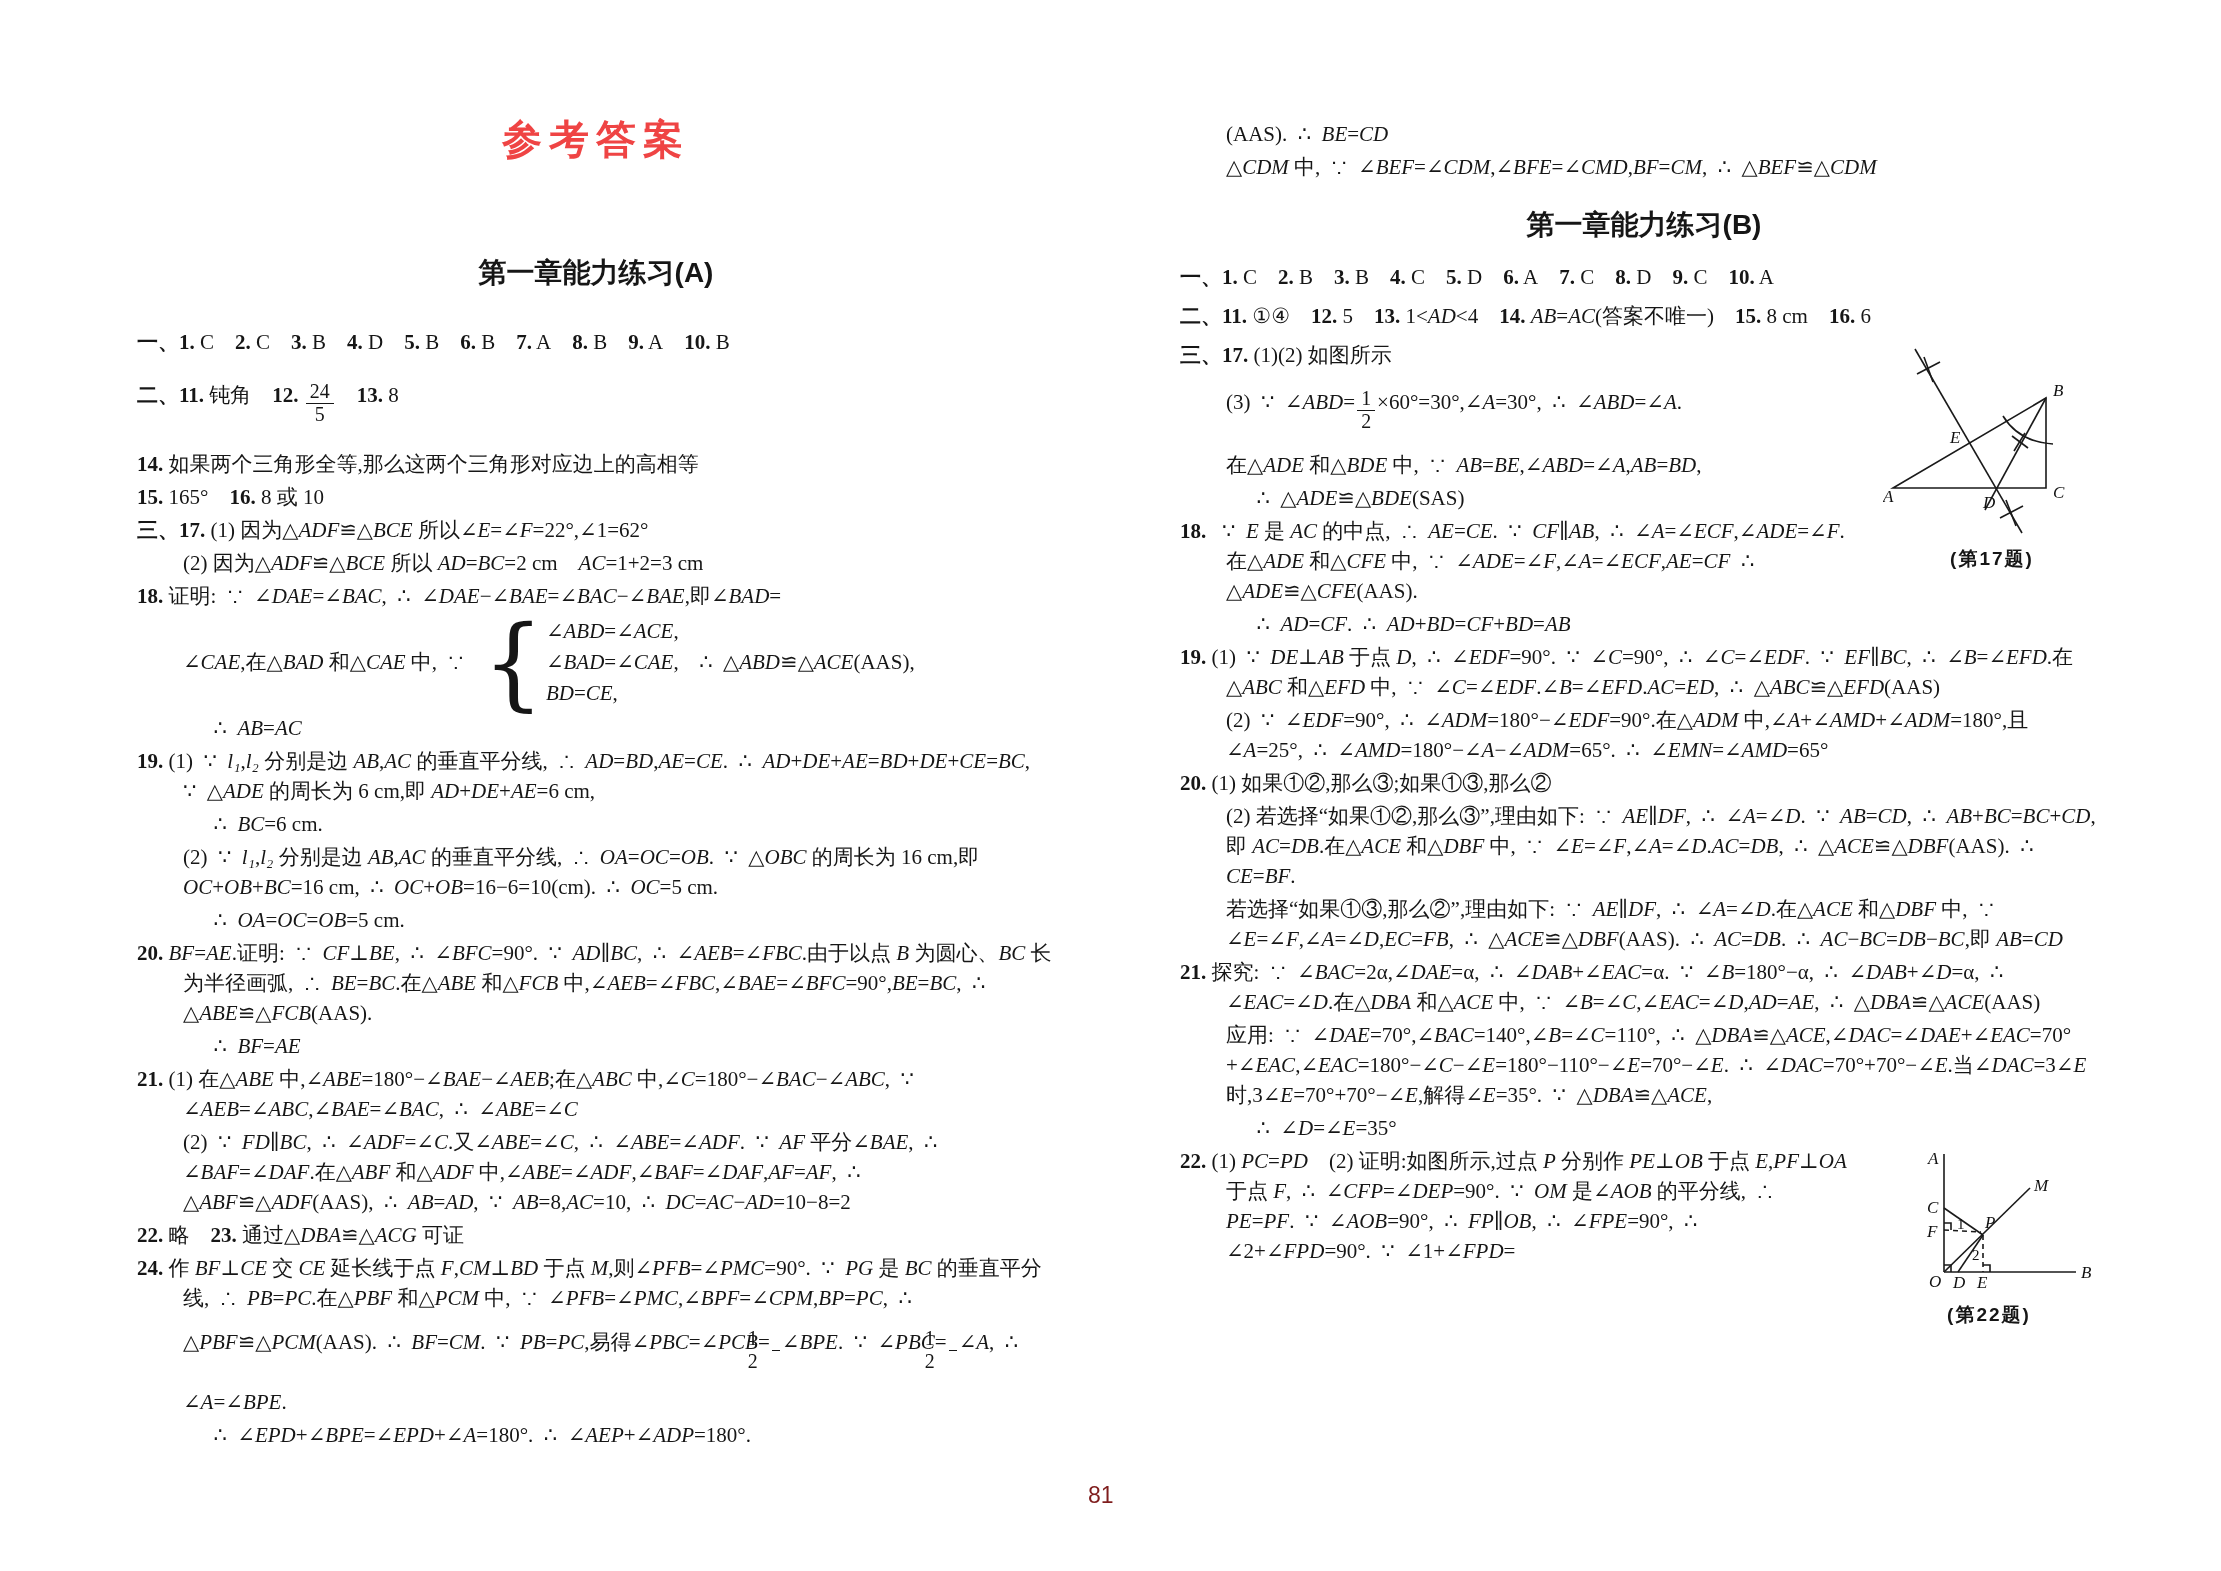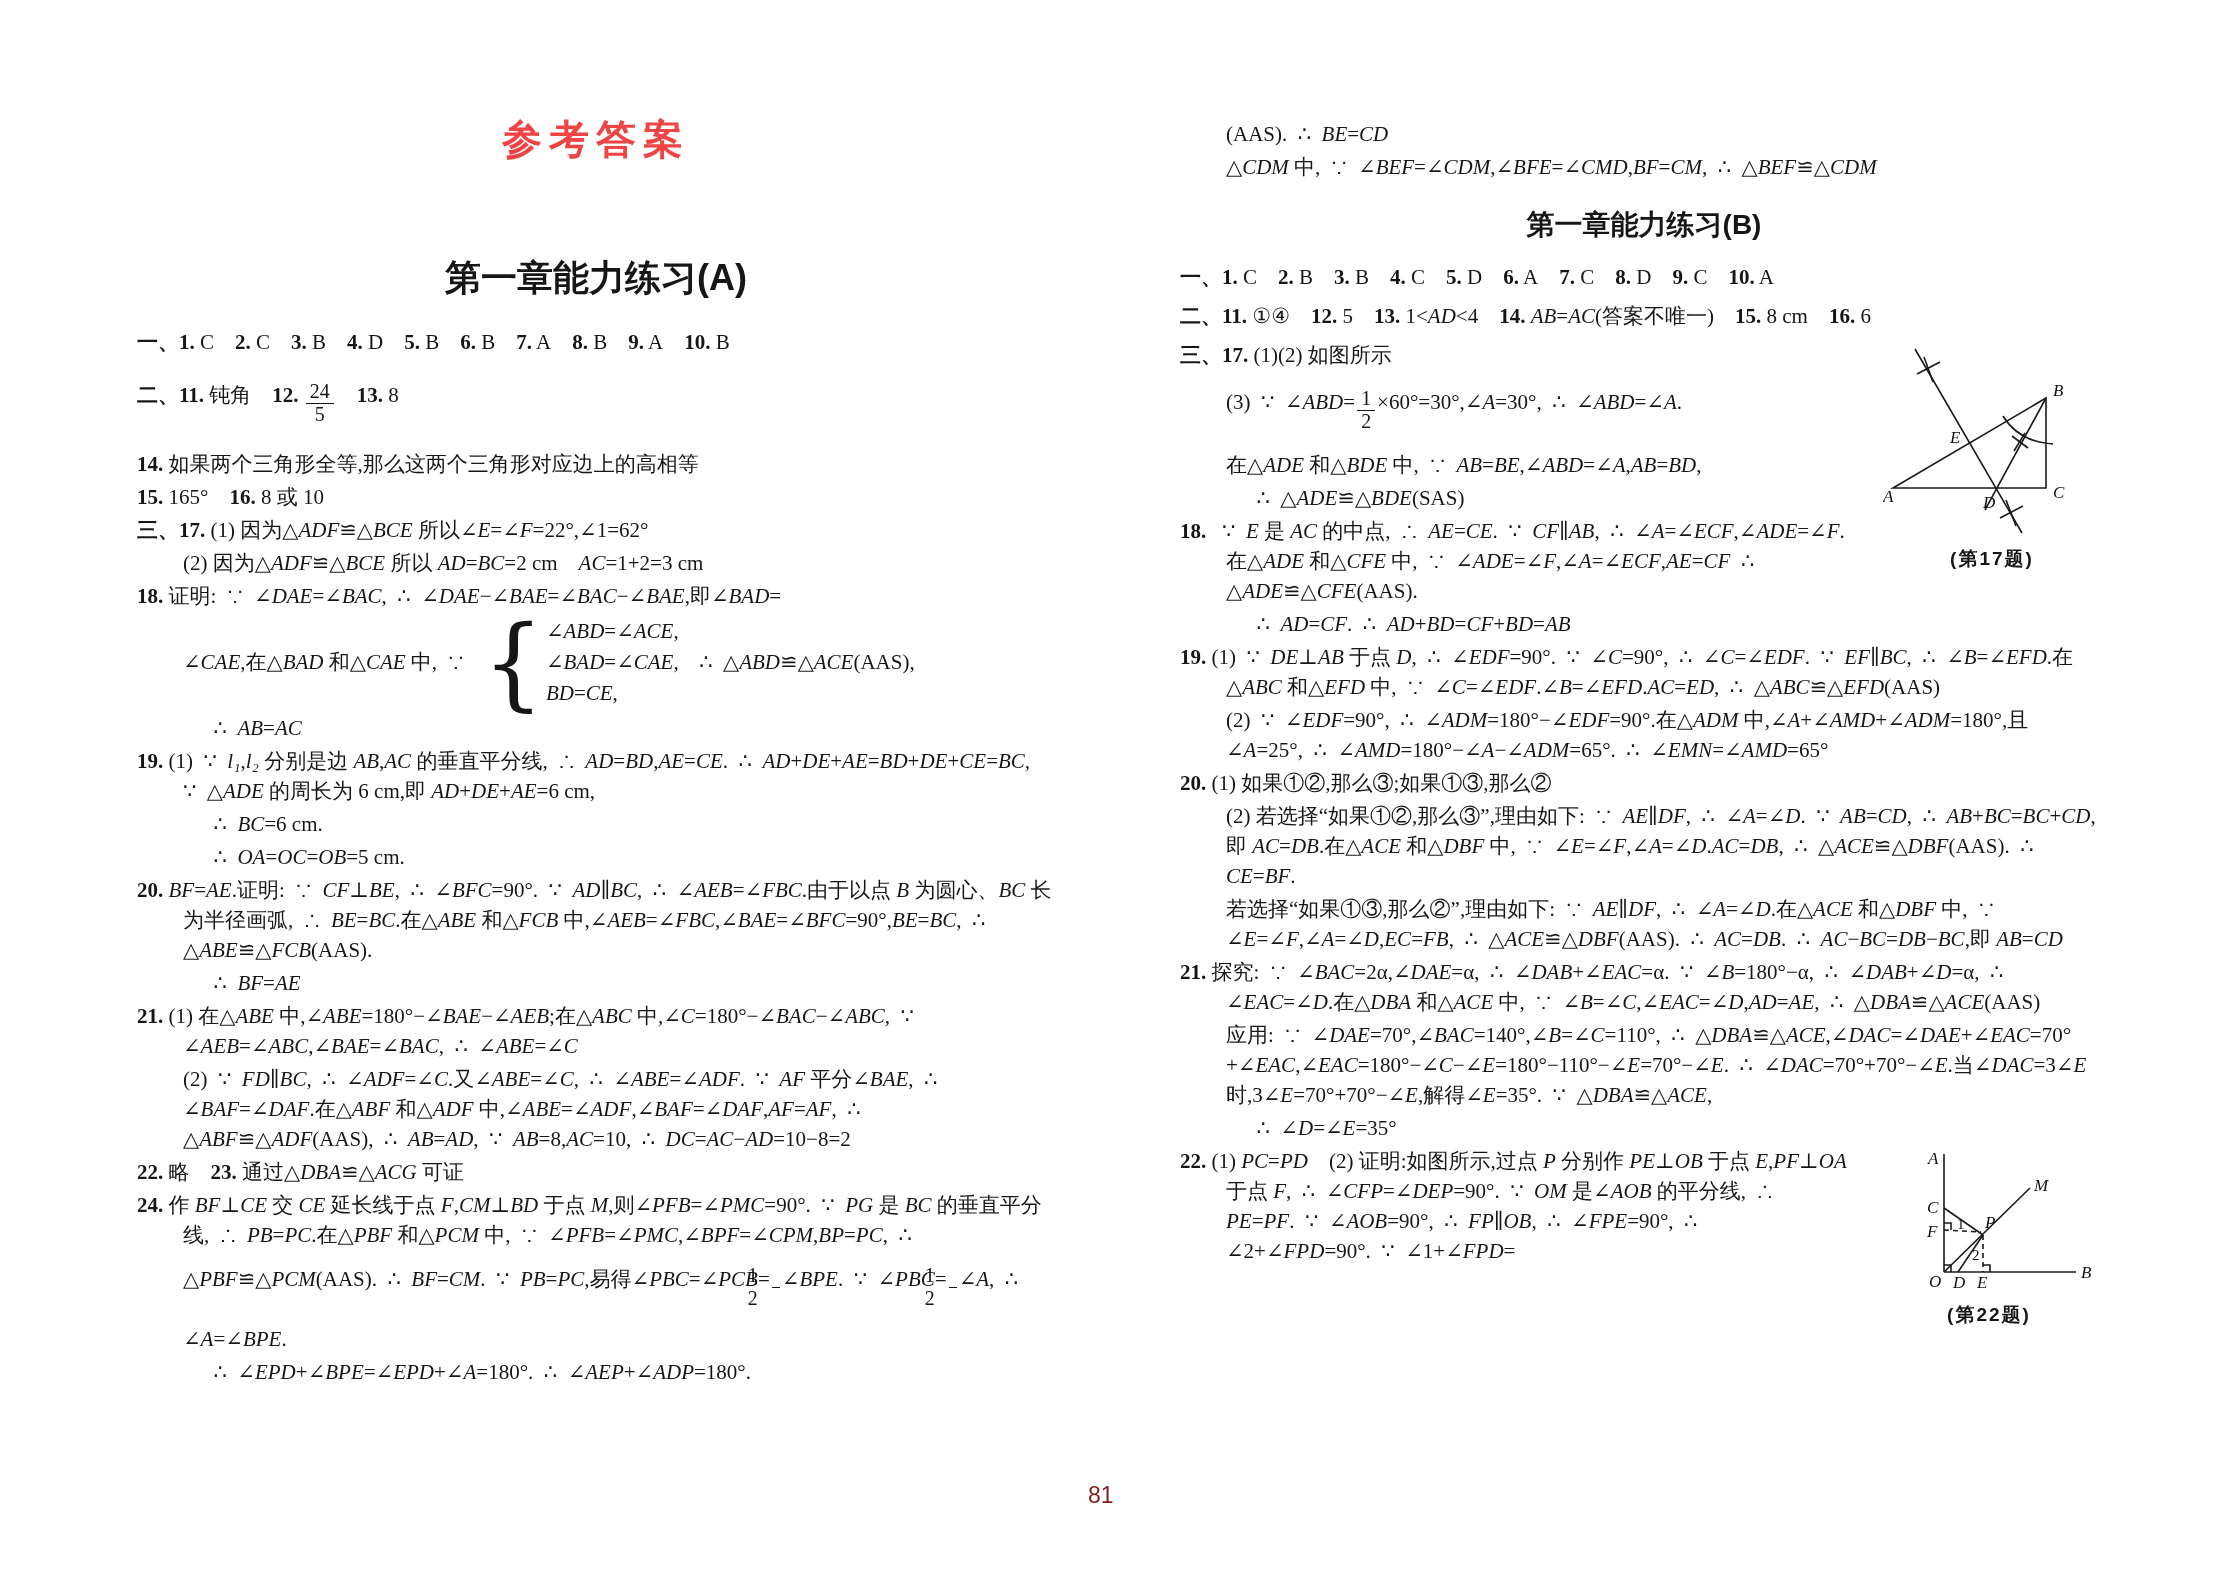--- a/index.html
+++ b/index.html
@@ -5,21 +5,21 @@
   html,body{margin:0;padding:0;background:#e8e8e8;}
   .page{position:relative;width:2221px;height:1571px;background:#ffffff;color:#161616;
         font-family:"Liberation Serif","DejaVu Serif",serif;font-size:21px;overflow:hidden;}
   .col{position:absolute;top:0;}
   .colL{left:137px;width:918px;}
   .colR{left:1180px;width:928px;}
   .title{position:absolute;top:112px;left:0;width:100%;text-align:center;
          font-family:"Liberation Sans","DejaVu Sans",sans-serif;font-weight:bold;
          font-size:40px;letter-spacing:7px;}
   .heading{position:absolute;top:254px;left:0;width:100%;text-align:center;
-           font-family:"Liberation Sans","DejaVu Sans",sans-serif;font-weight:bold;font-size:36px;}
+           font-family:"Liberation Sans","DejaVu Sans",sans-serif;font-weight:bold;font-size:28px;}
   .flow{position:absolute;left:0;width:100%;}
   #flowL{top:318px;}
   #flowR{top:116px;}
   .row{margin:3px 0;line-height:30px;}
   .ans{margin:9px 0;}
   .item{padding-left:46px;text-indent:-46px;}
   .cont{padding-left:46px;}
   .cont2{padding-left:66px;}
   .row b{font-weight:bold;}
   .row i{font-style:italic;}
@@ -69,20 +69,21 @@
           <span class="stk">
             <span class="sl">∠<i>ABD</i>=∠<i>ACE</i>,</span>
             <span class="sl">∠<i>BAD</i>=∠<i>CAE</i>,</span>
             <span class="sl"><i>BD</i>=<i>CE</i>,</span>
           </span>
           <span class="post"> ∴ △<i>ABD</i>≌△<i>ACE</i>(AAS),</span>
         </div>
         <div class="row cont2"><span> ∴ <i>AB</i>=<i>AC</i></span></div>
         <div class="row item"><b>19. </b><span>(1) ∵ <i>l₁</i>,<i>l₂</i> 分别是边 <i>AB</i>,<i>AC</i> 的垂直平分线, ∴ <i>AD</i>=<i>BD</i>,<i>AE</i>=<i>CE</i>. ∴ <i>AD</i>+<i>DE</i>+<i>AE</i>=<i>BD</i>+<i>DE</i>+<i>CE</i>=<i>BC</i>, ∵ △<i>ADE</i> 的周长为 6 cm,即 <i>AD</i>+<i>DE</i>+<i>AE</i>=6 cm,</span></div>
         <div class="row cont2"><span> ∴ <i>BC</i>=6 cm.</span></div>
+        <div class="row cont"><span>(2) ∵ <i>l₁</i>,<i>l₂</i> 分别是边 <i>AB</i>,<i>AC</i> 的垂直平分线, ∴ <i>OA</i>=<i>OC</i>=<i>OB</i>. ∵ △<i>OBC</i> 的周长为 16 cm,即 <i>OC</i>+<i>OB</i>+<i>BC</i>=16 cm, ∴ <i>OC</i>+<i>OB</i>=16−6=10(cm). ∴ <i>OC</i>=5 cm.</span></div>
         <div class="row cont2"><span> ∴ <i>OA</i>=<i>OC</i>=<i>OB</i>=5 cm.</span></div>
         <div class="row item"><b>20. </b><span><i>BF</i>=<i>AE</i>.证明: ∵ <i>CF</i>⊥<i>BE</i>, ∴ ∠<i>BFC</i>=90°. ∵ <i>AD</i>∥<i>BC</i>, ∴ ∠<i>AEB</i>=∠<i>FBC</i>.由于以点 <i>B</i> 为圆心、<i>BC</i> 长为半径画弧, ∴ <i>BE</i>=<i>BC</i>.在△<i>ABE</i> 和△<i>FCB</i> 中,∠<i>AEB</i>=∠<i>FBC</i>,∠<i>BAE</i>=∠<i>BFC</i>=90°,<i>BE</i>=<i>BC</i>, ∴ △<i>ABE</i>≌△<i>FCB</i>(AAS).</span></div>
         <div class="row cont2"><span> ∴ <i>BF</i>=<i>AE</i></span></div>
         <div class="row item"><b>21. </b><span>(1) 在△<i>ABE</i> 中,∠<i>ABE</i>=180°−∠<i>BAE</i>−∠<i>AEB</i>;在△<i>ABC</i> 中,∠<i>C</i>=180°−∠<i>BAC</i>−∠<i>ABC</i>, ∵ ∠<i>AEB</i>=∠<i>ABC</i>,∠<i>BAE</i>=∠<i>BAC</i>, ∴ ∠<i>ABE</i>=∠<i>C</i></span></div>
         <div class="row cont"><span>(2) ∵ <i>FD</i>∥<i>BC</i>, ∴ ∠<i>ADF</i>=∠<i>C</i>.又∠<i>ABE</i>=∠<i>C</i>, ∴ ∠<i>ABE</i>=∠<i>ADF</i>. ∵ <i>AF</i> 平分∠<i>BAE</i>, ∴ ∠<i>BAF</i>=∠<i>DAF</i>.在△<i>ABF</i> 和△<i>ADF</i> 中,∠<i>ABE</i>=∠<i>ADF</i>,∠<i>BAF</i>=∠<i>DAF</i>,<i>AF</i>=<i>AF</i>, ∴ △<i>ABF</i>≌△<i>ADF</i>(AAS), ∴ <i>AB</i>=<i>AD</i>, ∵ <i>AB</i>=8,<i>AC</i>=10, ∴ <i>DC</i>=<i>AC</i>−<i>AD</i>=10−8=2</span></div>
         <div class="row item"><b>22. </b><span>略</span><b>  23. </b><span>通过△<i>DBA</i>≌△<i>ACG</i> 可证</span></div>
         <div class="row item"><b>24. </b><span>作 <i>BF</i>⊥<i>CE</i> 交 <i>CE</i> 延长线于点 <i>F</i>,<i>CM</i>⊥<i>BD</i> 于点 <i>M</i>,则∠<i>PFB</i>=∠<i>PMC</i>=90°. ∵ <i>PG</i> 是 <i>BC</i> 的垂直平分线, ∴ <i>PB</i>=<i>PC</i>.在△<i>PBF</i> 和△<i>PCM</i> 中, ∵ ∠<i>PFB</i>=∠<i>PMC</i>,∠<i>BPF</i>=∠<i>CPM</i>,<i>BP</i>=<i>PC</i>, ∴ △<i>PBF</i>≌△<i>PCM</i>(AAS). ∴ <i>BF</i>=<i>CM</i>. ∵ <i>PB</i>=<i>PC</i>,易得∠<i>PBC</i>=∠<i>PCB</i>=</span><span class="fr"><span class="n">1</span><span class="d">2</span></span><span>∠<i>BPE</i>. ∵ ∠<i>PBC</i>=</span><span class="fr"><span class="n">1</span><span class="d">2</span></span><span>∠<i>A</i>, ∴ ∠<i>A</i>=∠<i>BPE</i>.</span></div>
         <div class="row cont2"><span> ∴ ∠<i>EPD</i>+∠<i>BPE</i>=∠<i>EPD</i>+∠<i>A</i>=180°. ∴ ∠<i>AEP</i>+∠<i>ADP</i>=180°.</span></div>
       </div>
   </div>

